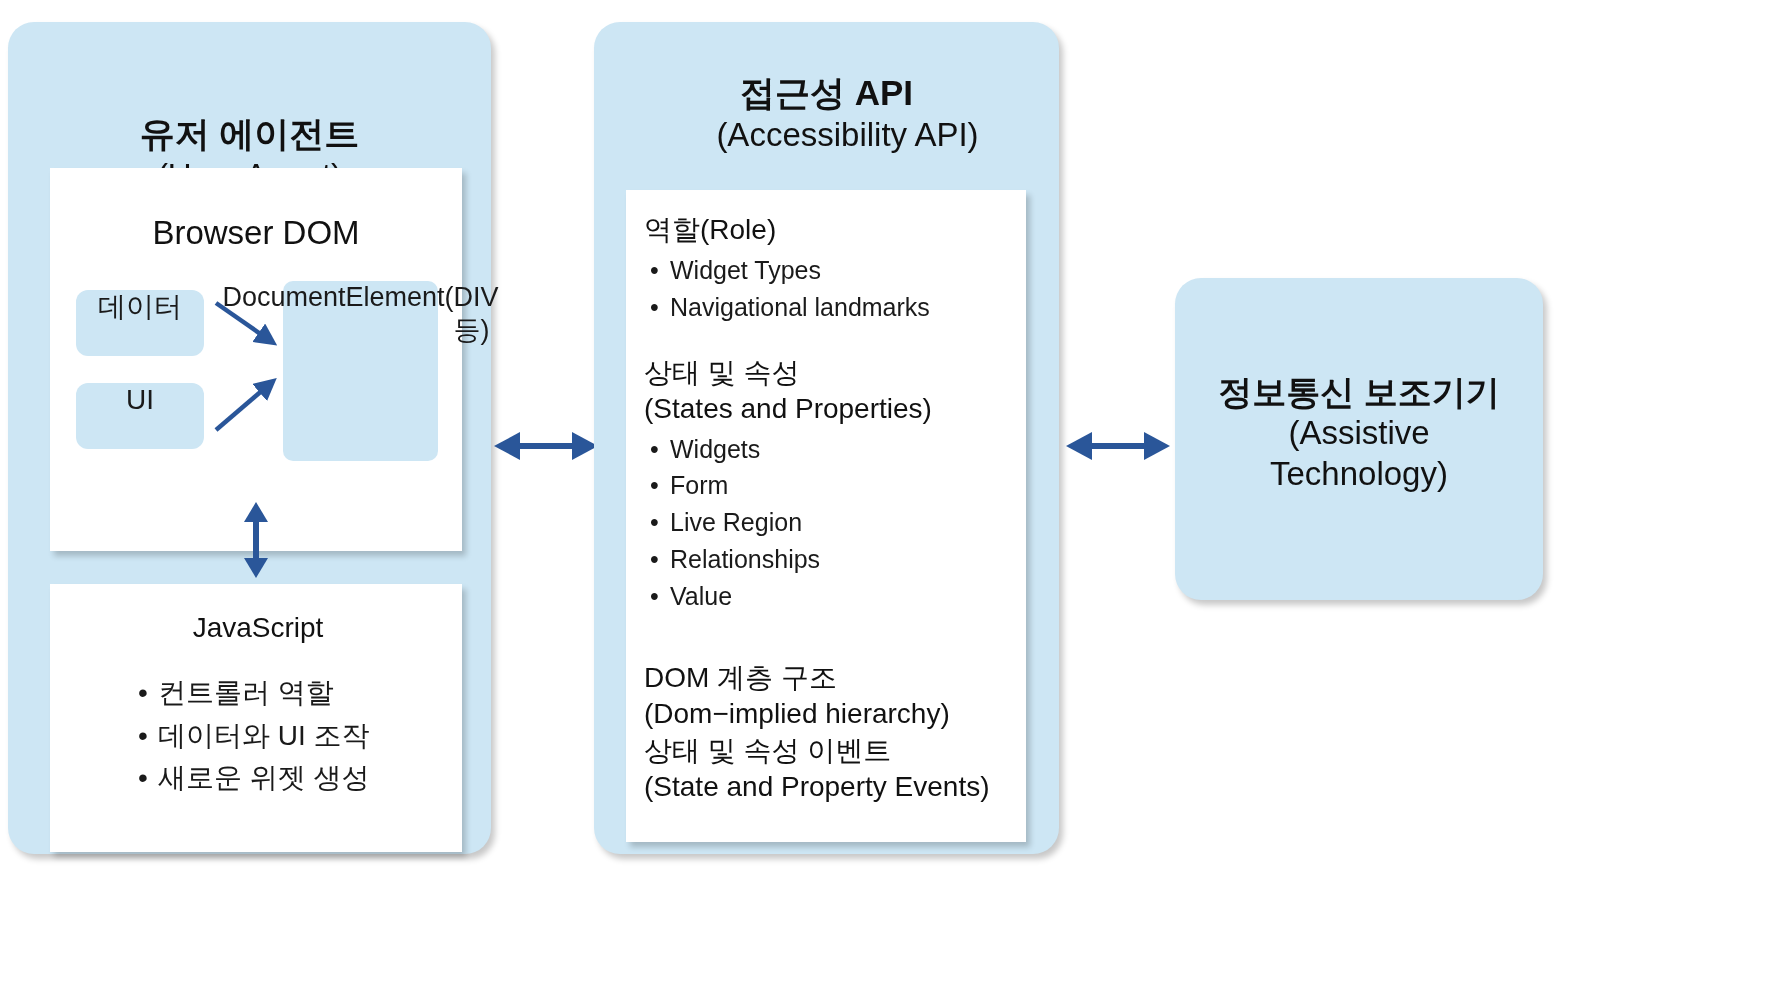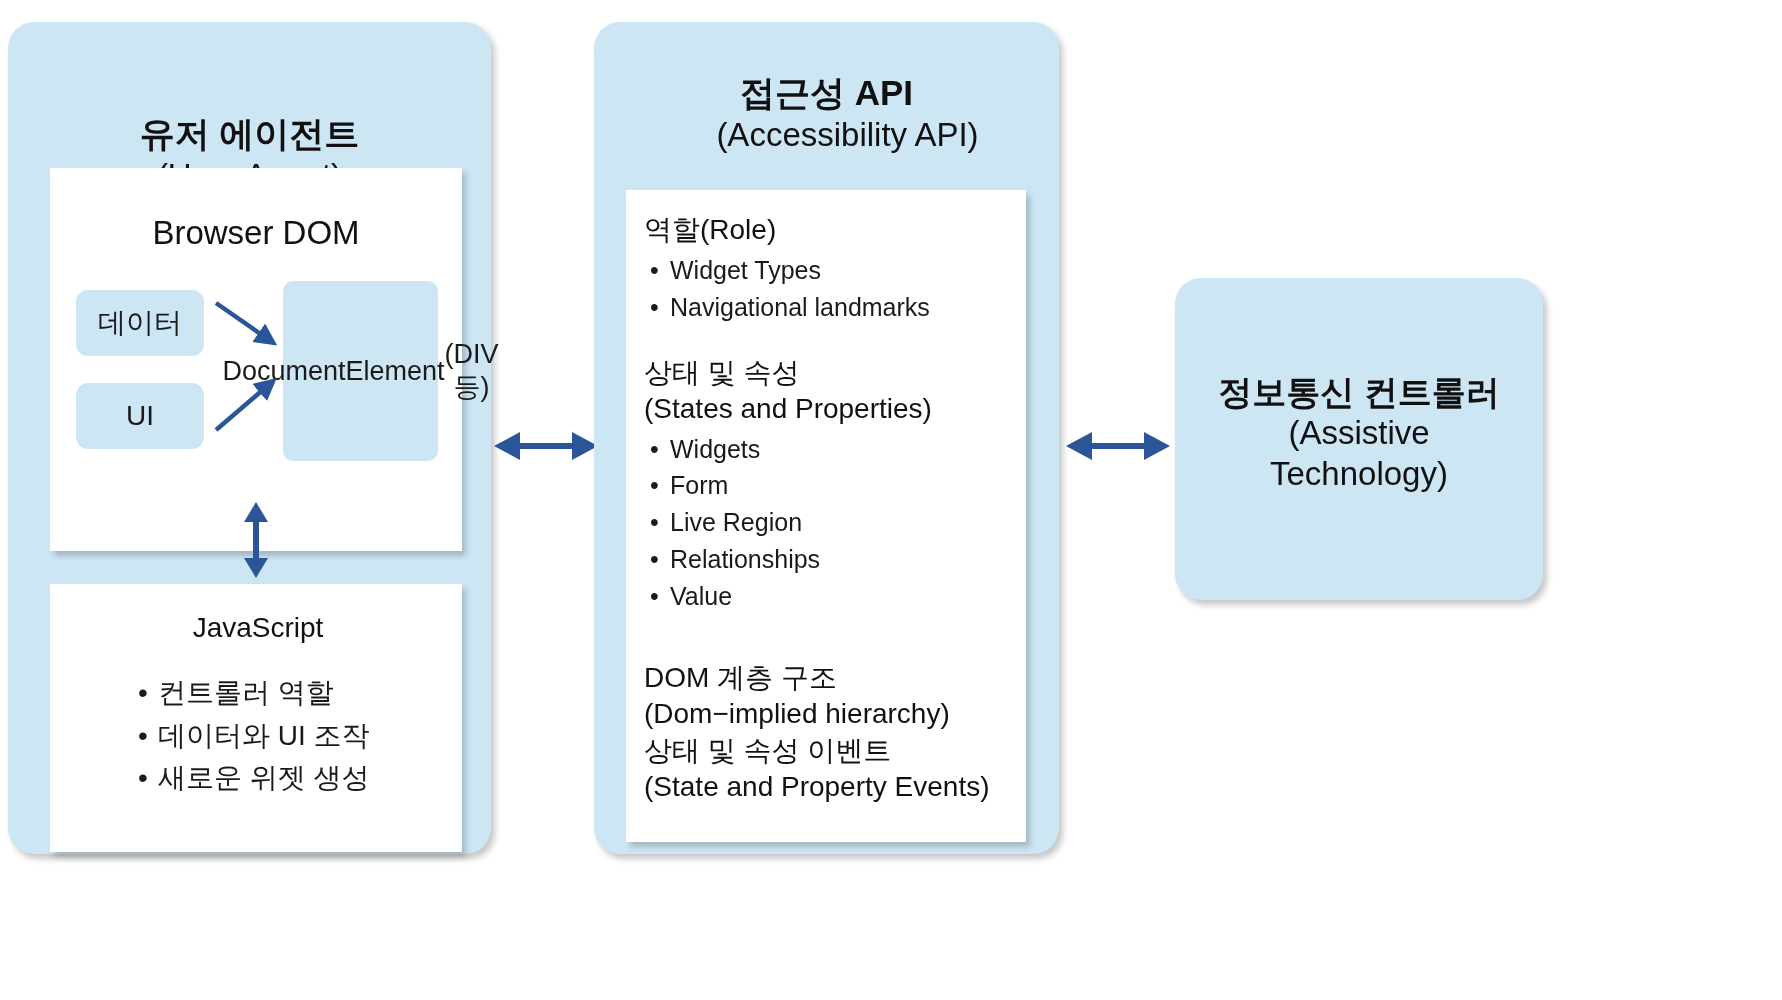--- a/index.html
+++ b/index.html
@@ -53,21 +53,21 @@
     box-shadow: 4px 5px 6px rgba(0,0,0,0.20);
     box-sizing: border-box;
   }
 
   
   .chip {
     position: absolute;
     background: #cde6f4;
     border-radius: 12px;
     display: flex;
-    align-items: center;
+    align-items: flex-start;
     justify-content: center;
     text-align: center;
     line-height: 1.22;
     color: #1a1a1a;
     box-sizing: border-box;
   }
 
   
   #panel-user-agent {
     left: 8px;
@@ -331,19 +331,19 @@
   </div>
 
   <svg class="arrow-h" style="left:1064px; top:418px; width:108px; height:56px;" viewBox="0 0 108 56">
     <line x1="22" y1="28" x2="86" y2="28" stroke="#2a5699" stroke-width="6"></line>
     <path d="M2,28 L28,14 L28,42 Z" fill="#2a5699"></path>
     <path d="M106,28 L80,14 L80,42 Z" fill="#2a5699"></path>
   </svg>
 
   <div class="panel" id="panel-assistive">
     <div class="panel-title" id="at-title">
-      <span class="ko">정보통신 컨트롤러</span>
+      <span class="ko">정보통신 보조기기</span>
       <span class="en">(Assistive</span>
       <span class="en">Technology)</span>
     </div>
   </div>
 
 </div>
 
 </body></html>

